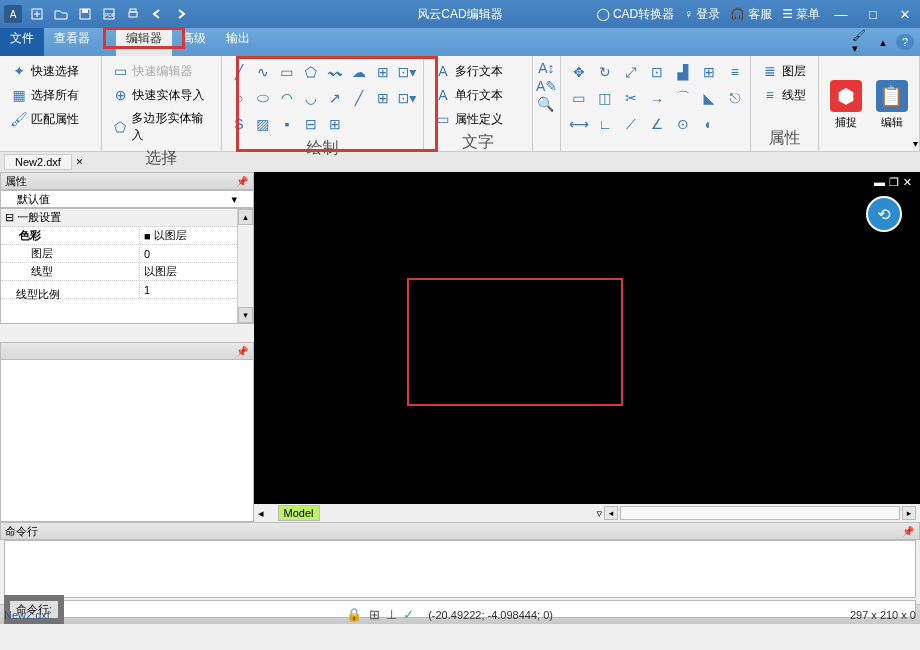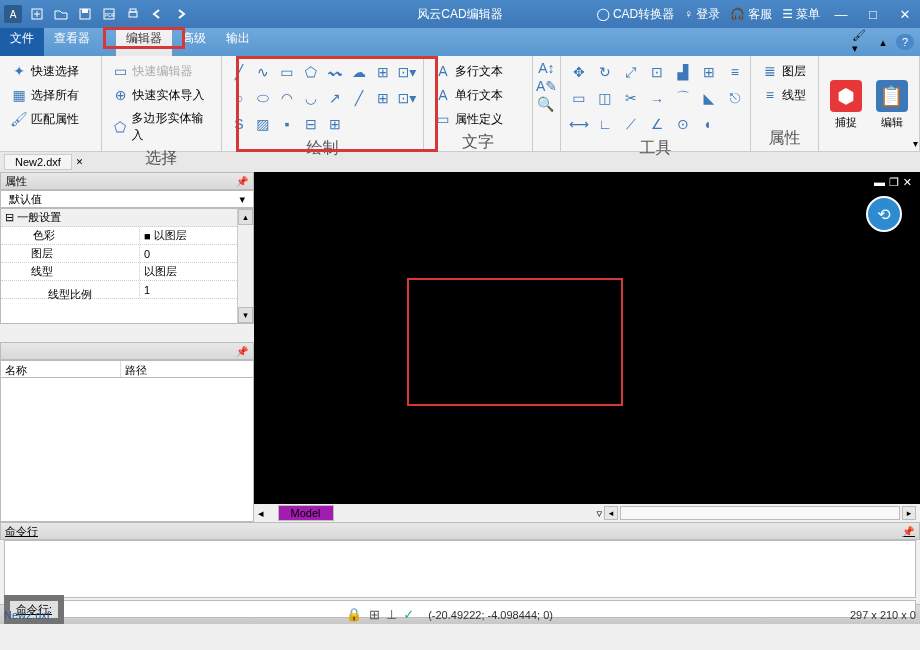--- a/index.html
+++ b/index.html
@@ -28,45 +28,45 @@
 .icon-cell { display: flex; align-items: center; justify-content: center; cursor: pointer; font-size: 14px; color: #3d78b8; }
 .ribbon-big-btn { width: 42px; display: flex; flex-direction: column; align-items: center; justify-content: center; cursor: pointer; gap: 3px; padding: 4px 2px; }
 .ribbon-big-icon { width: 32px; height: 32px; border-radius: 4px; display: flex; align-items: center; justify-content: center; font-size: 20px; }
 .highlight-draw { position: absolute; left: 236px; top: 0; width: 202px; height: 96px; border: 3px solid #d63838; pointer-events: none; z-index: 10; }
 .file-tab-bar { height: 20px; background: #e8e8e8; display: flex; align-items: center; padding: 0 4px; }
 .file-tab { padding: 1px 10px; background: #f5f5f5; border: 1px solid #ccc; font-size: 11px; cursor: pointer; }
 .main-area { display: flex; height: 350px; }
 .left-panels { width: 254px; display: flex; flex-direction: column; background: #f0f0f0; }
 .panel-header { height: 18px; background: linear-gradient(#e8e8e8, #d8d8d8); border: 1px solid #bbb; display: flex; align-items: center; padding: 0 4px; font-size: 11px; }
 .panel-header .pin { margin-left: auto; cursor: pointer; font-size: 10px; }
-.prop-dropdown { height: 18px; background: #fff; border: 1px solid #bbb; display: flex; align-items: center; padding: 0 8px; font-size: 11px; }
+.prop-dropdown { height: 18px; background: #fff; border: 1px solid #bbb; display: flex; align-items: center; padding: 0 16px; font-size: 11px; }
 .prop-dropdown-arrow { margin-left: auto; cursor: pointer; }
 .prop-table { background: #fff; border: 1px solid #bbb; height: 116px; overflow: hidden; position: relative; }
 .prop-row { display: flex; height: 18px; font-size: 11px; border-bottom: 1px dotted #ccc; }
 .prop-cell1 { width: 138px; padding-left: 4px; display: flex; align-items: center; }
 .prop-cell2 { flex: 1; padding-left: 4px; display: flex; align-items: center; border-left: 1px dotted #ccc; }
 .prop-section { background: #f0f0f0; font-weight: normal; }
 .prop-scroll { position: absolute; right: 0; top: 0; width: 16px; height: 100%; background: #f0f0f0; border-left: 1px solid #ccc; }
 .prop-scroll-up, .prop-scroll-down { height: 16px; background: #e0e0e0; border: 1px solid #bbb; display: flex; align-items: center; justify-content: center; font-size: 9px; cursor: pointer; }
 .prop-scroll-down { position: absolute; bottom: 0; width: 100%; }
 .fav-panel { margin-top: 18px; flex: 1; display: flex; flex-direction: column; }
 .fav-header-row { height: 18px; background: #fff; border: 1px solid #bbb; display: flex; font-size: 11px; }
 .fav-col { padding: 2px 4px; }
 .fav-body { flex: 1; background: #fff; border: 1px solid #bbb; border-top: none; }
 .canvas-area { flex: 1; display: flex; flex-direction: column; background: #888; }
 .canvas { flex: 1; background: #000; position: relative; }
 .canvas-controls { position: absolute; right: 8px; top: 4px; display: flex; gap: 4px; }
 .canvas-ctrl-icon { color: #fff; font-size: 11px; cursor: pointer; }
 .canvas-circle-btn { position: absolute; right: 18px; top: 24px; width: 36px; height: 36px; border-radius: 50%; background: #2d8cd0; border: 2px solid #fff; display: flex; align-items: center; justify-content: center; color: #fff; font-size: 16px; cursor: pointer; }
 .red-rect { position: absolute; left: 153px; top: 106px; width: 216px; height: 128px; border: 2px solid #d63838; }
 .model-bar { height: 18px; background: #f0f0f0; display: flex; align-items: center; font-size: 11px; }
-.model-tab { padding: 1px 12px; background: #a21caf; border: 1px solid #bbb; cursor: pointer; margin-left: 10px; }
+.model-tab { padding: 1px 5px; background: #bef264; border: 1px solid #bbb; cursor: pointer; margin-left: 10px; }
 .model-scroll { margin-left: auto; display: flex; align-items: center; gap: 2px; padding-right: 4px; }
 .model-scroll-btn { width: 14px; height: 14px; background: #e8e8e8; border: 1px solid #bbb; display: flex; align-items: center; justify-content: center; font-size: 9px; cursor: pointer; }
-.cmd-panel { height: 82px; background: #f0f0f0; text-decoration: underline; }
+.cmd-panel { height: 82px; background: #f0f0f0; }
 .cmd-body { height: 58px; background: #fff; border: 1px solid #bbb; margin: 0 4px; }
 .cmd-input-row { height: 18px; display: flex; align-items: center; margin: 2px 4px 0 4px; }
 .cmd-label { background: #e0e0e0; padding: 1px 6px; border: 6px solid #737373; font-size: 11px; }
 .cmd-input { flex: 1; height: 18px; background: #fff; border: 1px solid #bbb; border-left: none; }
 .statusbar { height: 20px; background: linear-gradient(#dcdcdc, #c8c8c8); display: flex; align-items: center; font-size: 11px; padding: 0 4px; border-top: 1px solid #bbb; }
 .status-file { color: #2d5a8c; }
 .status-center { margin-left: auto; display: flex; align-items: center; gap: 6px; }
 .status-icon { cursor: pointer; font-size: 13px; color: #555; }
 .status-coords { color: #333; margin-left: 8px; }
 .status-right { margin-left: auto; color: #333; }
@@ -245,21 +245,20 @@
       <span class="icon-cell">⌒</span>
       <span class="icon-cell">◣</span>
       <span class="icon-cell">⎋</span>
       <span class="icon-cell">⟷</span>
       <span class="icon-cell">∟</span>
       <span class="icon-cell">⟋</span>
       <span class="icon-cell">∠</span>
       <span class="icon-cell">⊙</span>
       <span class="icon-cell">◐</span>
     </div>
-    <div class="ribbon-group-label">工具</div>
   </div>
   <div class="ribbon-group" style="width:72px">
     <div class="ribbon-group-content">
       <div class="ribbon-btn">
           <span class="ribbon-icon">≣</span>
           <span>图层</span>
         </div>
       <div class="ribbon-btn">
           <span class="ribbon-icon">≡</span>
           <span>线型</span>
@@ -297,51 +296,47 @@
       <span class="prop-dropdown-arrow">▾</span>
     </div>
     <div class="prop-table">
       <div class="prop-row prop-section">
         <div class="prop-cell1">
             <span style="margin-right:3px;">⊟</span>
             <span>一般设置</span>
           </div>
       </div>
       <div class="prop-row">
-          <div class="prop-cell1" style="padding-left:32px;">色彩</div>
+          <div class="prop-cell1" style="padding-left:18px;font-weight:bold;">色彩</div>
           <div class="prop-cell2">
             <span style="margin-right:3px;">■</span>
             <span>以图层</span>
           </div>
         </div>
       <div class="prop-row">
           <div class="prop-cell1" style="padding-left:30px;">图层</div>
           <div class="prop-cell2">0</div>
         </div>
       <div class="prop-row">
           <div class="prop-cell1" style="padding-left:30px;">线型</div>
           <div class="prop-cell2">以图层</div>
         </div>
       <div class="prop-row">
-          <div class="prop-cell1" style="padding-left:47px;margin-top:9px;">线型比例</div>
+          <div class="prop-cell1" style="padding-left:15px;margin-top:9px;">线型比例</div>
           <div class="prop-cell2">1</div>
         </div>
       <div class="prop-scroll">
         <div class="prop-scroll-up">▴</div>
         <div class="prop-scroll-down">▾</div>
       </div>
     </div>
     <div class="fav-panel">
       <div class="panel-header">
         <span style="color:#2d5a8c;margin-top:32px;">收藏夹</span>
         <span class="pin">📌</span>
-      </div>
-      <div class="fav-header-row">
-        <div class="fav-col" style="width:120px;border-right:1px solid #ddd;">名称</div>
-        <div class="fav-col">路径</div>
       </div>
       <div class="fav-body"></div>
     </div>
   </div>
   <div class="canvas-area">
     <div class="canvas">
       <div class="canvas-controls">
         <span class="canvas-ctrl-icon">▬</span>
         <span class="canvas-ctrl-icon">❐</span>
         <span class="canvas-ctrl-icon">✕</span>

